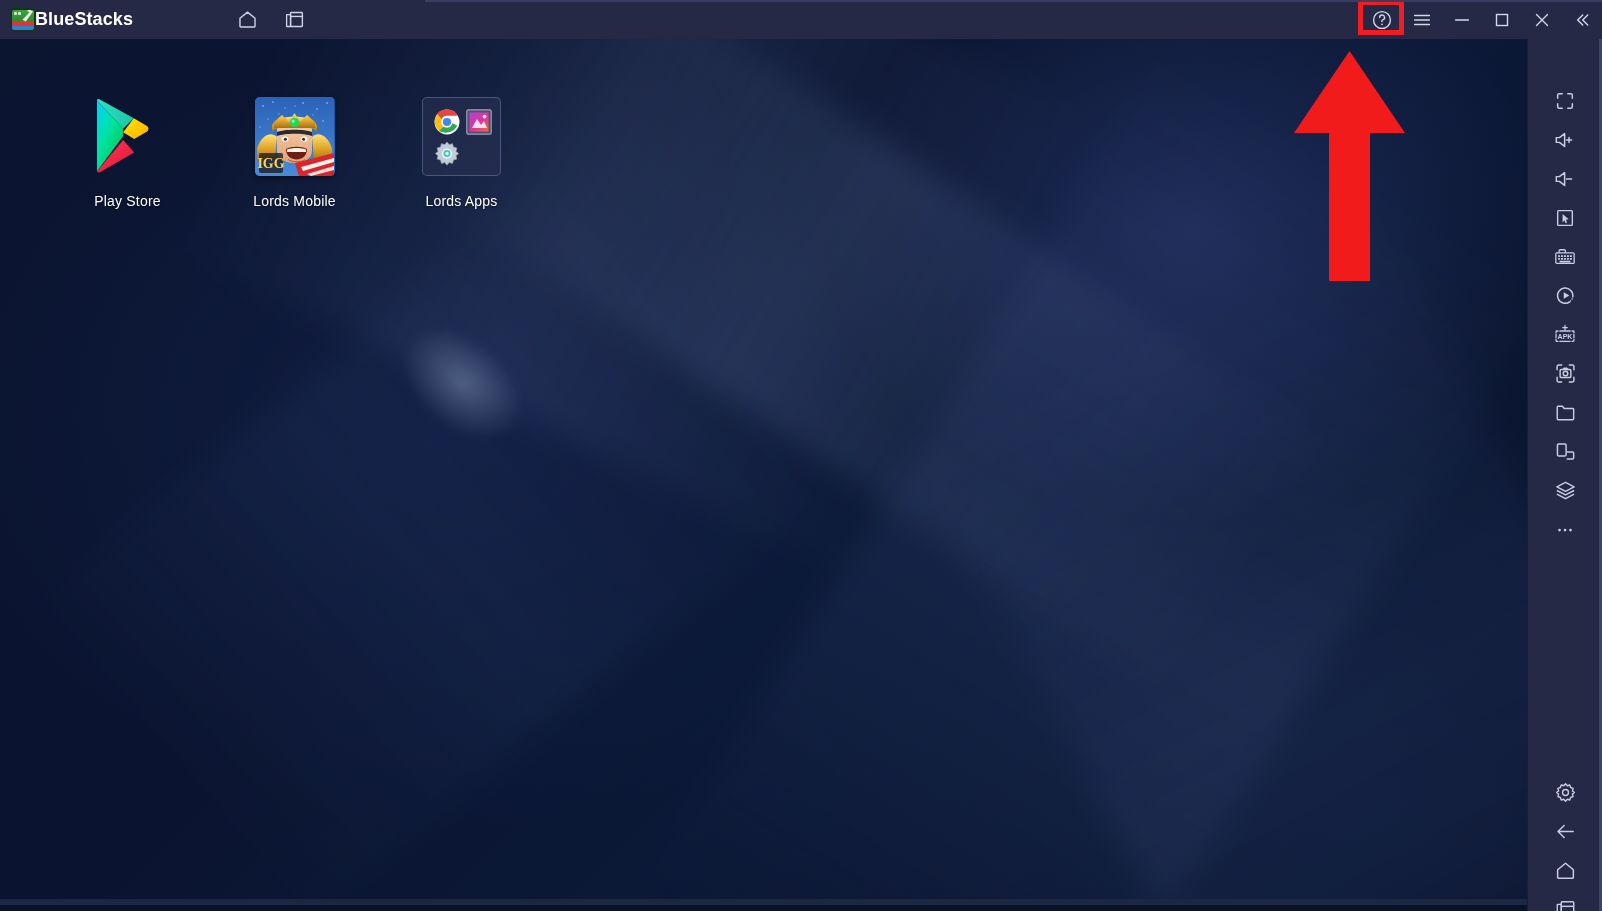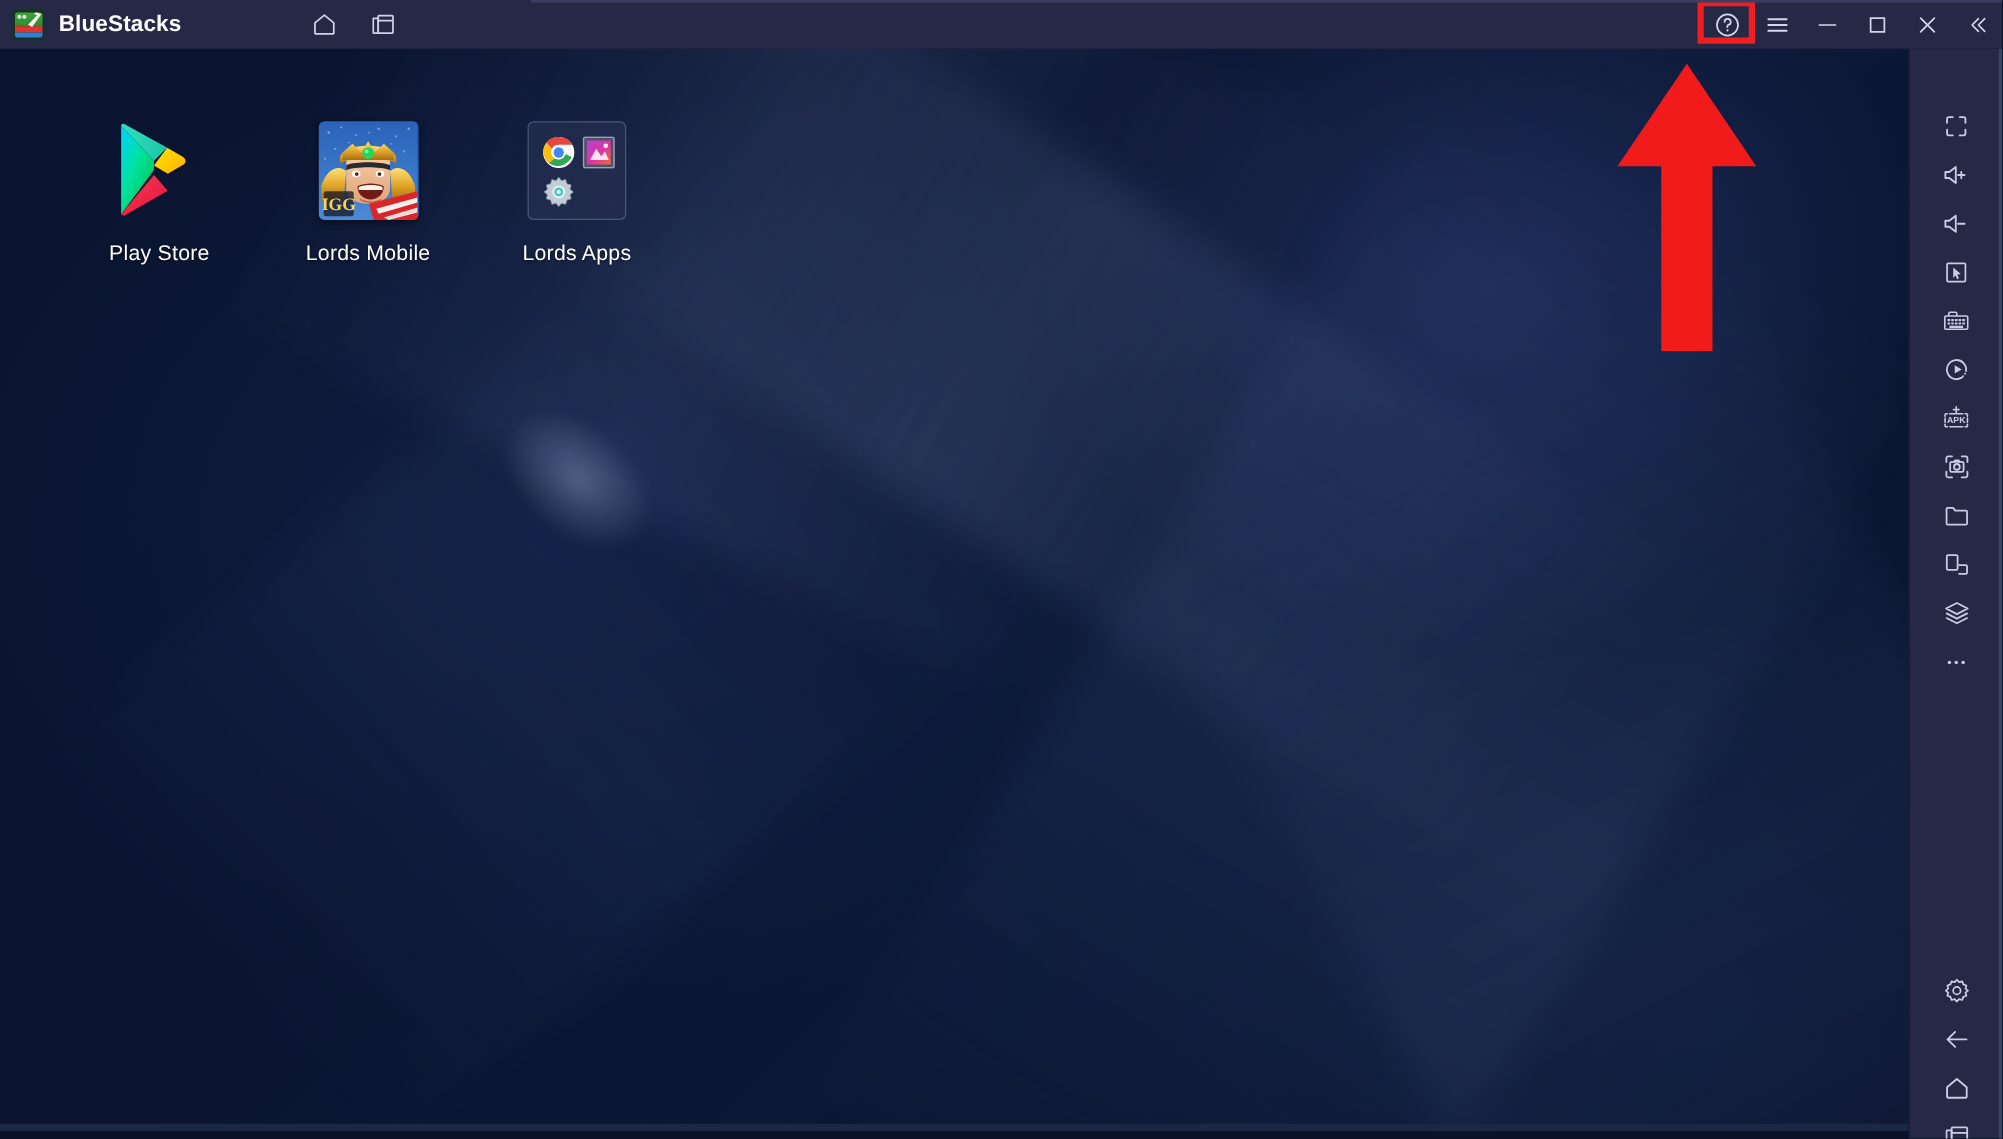--- a/index.html
+++ b/index.html
@@ -54,21 +54,21 @@
   .bs-logo .l2 { position:absolute; left:1px; top:13px; width:22px; height:5px; background:#e0342c;}
   .bs-logo .l3 { position:absolute; left:1px; top:18px; width:22px; height:4px; background:#2f7fd6; border-radius:0 0 2px 2px;}
   .bs-logo .d1 { position:absolute; left:3px; top:4px; width:3px; height:3px; background:#d9e8d4; border-radius:1px;}
   .bs-logo .d2 { position:absolute; left:7px; top:4px; width:3px; height:3px; background:#d9e8d4; border-radius:1px;}
   .bs-logo .arrow {
     position:absolute; left:11px; top:2px; width:11px; height:12px;
     background:#f2f7ef;
     clip-path: polygon(62% 0%, 100% 16%, 34% 100%, 4% 86%, 70% 22%, 46% 12%);
   }
   .tb-title {
-    margin-left: 12px;
+    margin-left: 0;
     color: #ffffff;
     font-size: 18px;
     font-weight: bold;
     letter-spacing: 0.1px;
     white-space: nowrap;
     text-align: center;
   }
   .tb-nav {
     display: flex;
     align-items: center;
@@ -164,21 +164,21 @@
     cursor: pointer;
   }
   .app-art {
     width: 80px; height: 80px;
     display: flex; align-items: center; justify-content: center;
     position: relative;
   }
   .app-label {
     margin-top: 17px;
     color: #ffffff;
-    font-size: 17px;
+    font-size: 14px;
     letter-spacing: 0.2px;
     white-space: nowrap;
     text-shadow: 0 1px 2px rgba(0,0,0,0.55);
   }
 
   
   .playstore { width: 72px; height: 76px; position: relative; }
 
   
   .lords {

